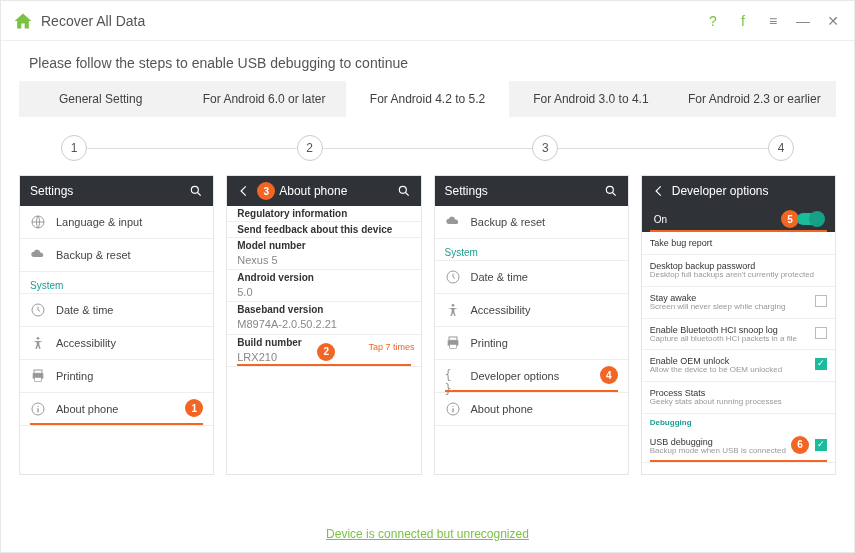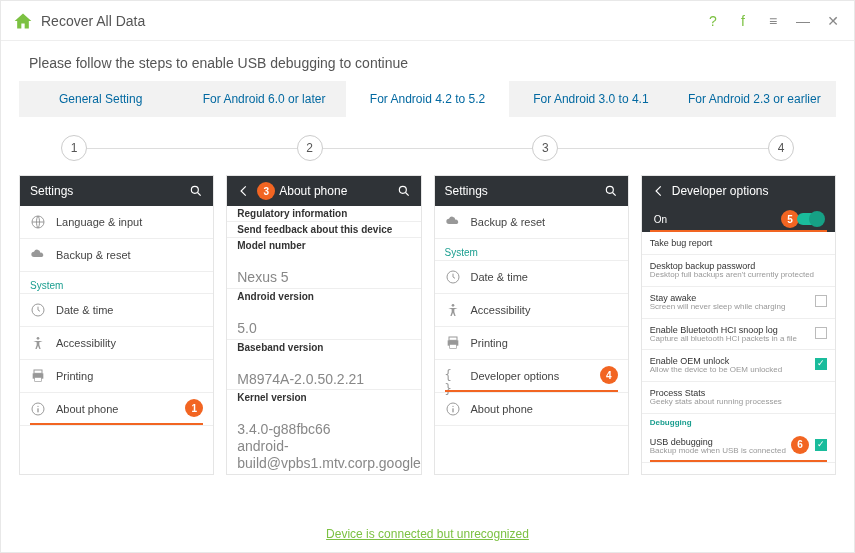--- a/index.html
+++ b/index.html
@@ -5,36 +5,36 @@
 *{box-sizing:border-box;margin:0;padding:0;font-family:Arial,Helvetica,sans-serif}
 body{background:#fff;width:855px;height:553px;overflow:hidden;position:relative;border:1px solid #e8e8e8}
 .titlebar{height:40px;display:flex;align-items:center;padding:10px 12px;border-bottom:1px solid #eee}
 .home-icon{width:20px;height:20px;margin-right:8px}
 .title{font-size:14px;color:#555}
 .tb-spacer{flex:1}
 .tb-icon{width:18px;height:18px;margin-left:12px;display:flex;align-items:center;justify-content:center;color:#7cc142;font-size:14px}
 .tb-gray{color:#888}
 .instruction{text-align:left;padding:14px 28px 10px;color:#555;font-size:14px}
 .tabs{display:flex;background:#f2f2f2;height:36px;margin:0 18px}
-.tab{flex:1;display:flex;align-items:center;justify-content:center;font-size:12px;color:#0369a1;cursor:pointer}
+.tab{flex:1;display:flex;align-items:center;justify-content:center;font-size:12px;color:#404040;cursor:pointer}
 .tab.active{background:#fff}
 .steps{display:flex;align-items:center;margin:18px 60px 14px;position:relative}
 .step-circle{width:26px;height:26px;border:1px solid #ccc;border-radius:50%;display:flex;align-items:center;justify-content:center;font-size:12px;color:#555;background:#fff;z-index:2}
 .step-line{flex:1;height:1px;background:#ddd}
 .panels{display:flex;gap:12px;padding:0 18px}
 .panel{flex:1;border:1px solid #e5e5e5;background:#fff;height:300px;overflow:hidden;position:relative}
 .ph{background:#2f3337;color:#fff;height:30px;display:flex;align-items:center;padding:0 10px;font-size:12px}
 .ph .back{width:14px;height:14px;margin-right:6px}
 .ph .search{margin-left:auto;width:14px;height:14px}
 .row{display:flex;align-items:center;padding:8px 10px;border-bottom:1px solid #eee;font-size:11px;color:#444;position:relative}
 .row .ricon{width:16px;height:16px;margin-right:10px;opacity:.6}
 .section-label{font-size:10px;color:#1a9e8f;padding:8px 10px 2px;border-bottom:1px solid #eee}
 .info-row{padding:2px 10px;border-bottom:1px solid #eee}
 .info-label{font-size:10px;color:#333;font-weight:bold}
-.info-value{font-size:14px;color:#888;margin-top:18px;line-height:1.2}
+.info-value{font-size:11px;color:#888;margin-top:3px;line-height:1.2}
 .badge{width:18px;height:18px;border-radius:50%;background:#f26522;color:#fff;font-size:10px;font-weight:bold;display:flex;align-items:center;justify-content:center;position:absolute}
 .underline-red{position:absolute;height:2px;background:#f26522;left:10px;right:10px;bottom:0}
 .tap-text{position:absolute;right:6px;bottom:14px;font-size:9px;color:#f26522}
 .dev-sub{background:#2f3337;color:#fff;height:26px;display:flex;align-items:center;padding:0 12px;font-size:10px;position:relative}
 .toggle{margin-left:auto;width:26px;height:12px;background:#1abc9c;border-radius:6px;position:relative}
 .toggle::after{content:"";position:absolute;right:-2px;top:-2px;width:16px;height:16px;background:#16a085;border-radius:50%}
 .dev-row{padding:6px 8px;border-bottom:1px solid #eee;position:relative;display:flex;align-items:flex-start}
 .dev-row .txt{flex:1}
 .dev-title{font-size:9px;color:#333}
 .dev-desc{font-size:8px;color:#999;line-height:1.1}
@@ -162,26 +162,20 @@
         <div class="info-value">Nexus 5</div>
       </div>
     <div class="info-row">
         <div class="info-label">Android version</div>
         <div class="info-value">5.0</div>
       </div>
     <div class="info-row">
         <div class="info-label">Baseband version</div>
         <div class="info-value">M8974A-2.0.50.2.21</div>
       </div>
-    <div class="info-row">
-        <div class="info-label">Kernel version</div>
-        <div class="info-value" style="white-space:pre-line">3.4.0-g88fbc66
-android-build@vpbs1.mtv.corp.google.com #1
-Mon Oct 20 22:18:31 UTC 2014</div>
-      </div>
     <div class="info-row" style="position:relative">
         <div class="info-label">Build number</div>
         <div class="info-value">LRX210</div>
         <div class="badge" style="left:90px;top:8px">2</div>
         <div class="tap-text">Tap 7 times</div>
         <div class="underline-red"></div>
       </div>
   </div>
 
   <div class="panel">

